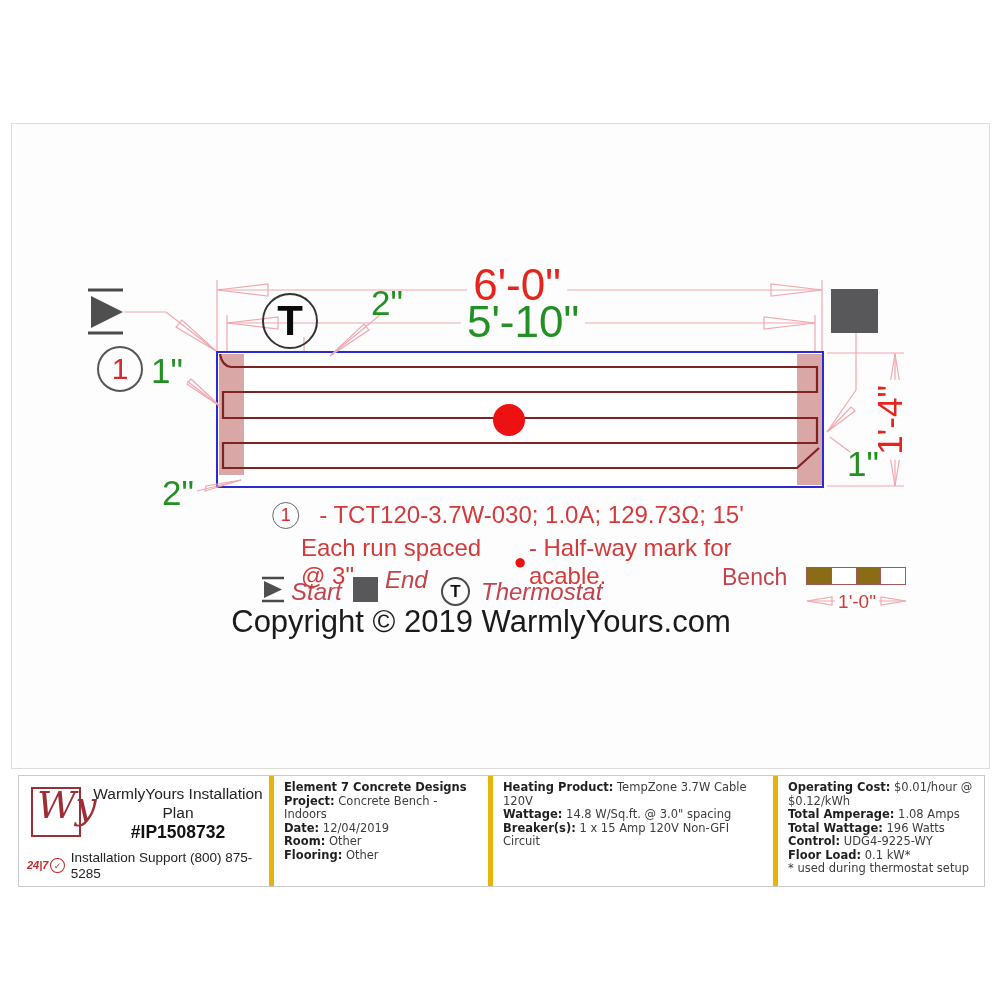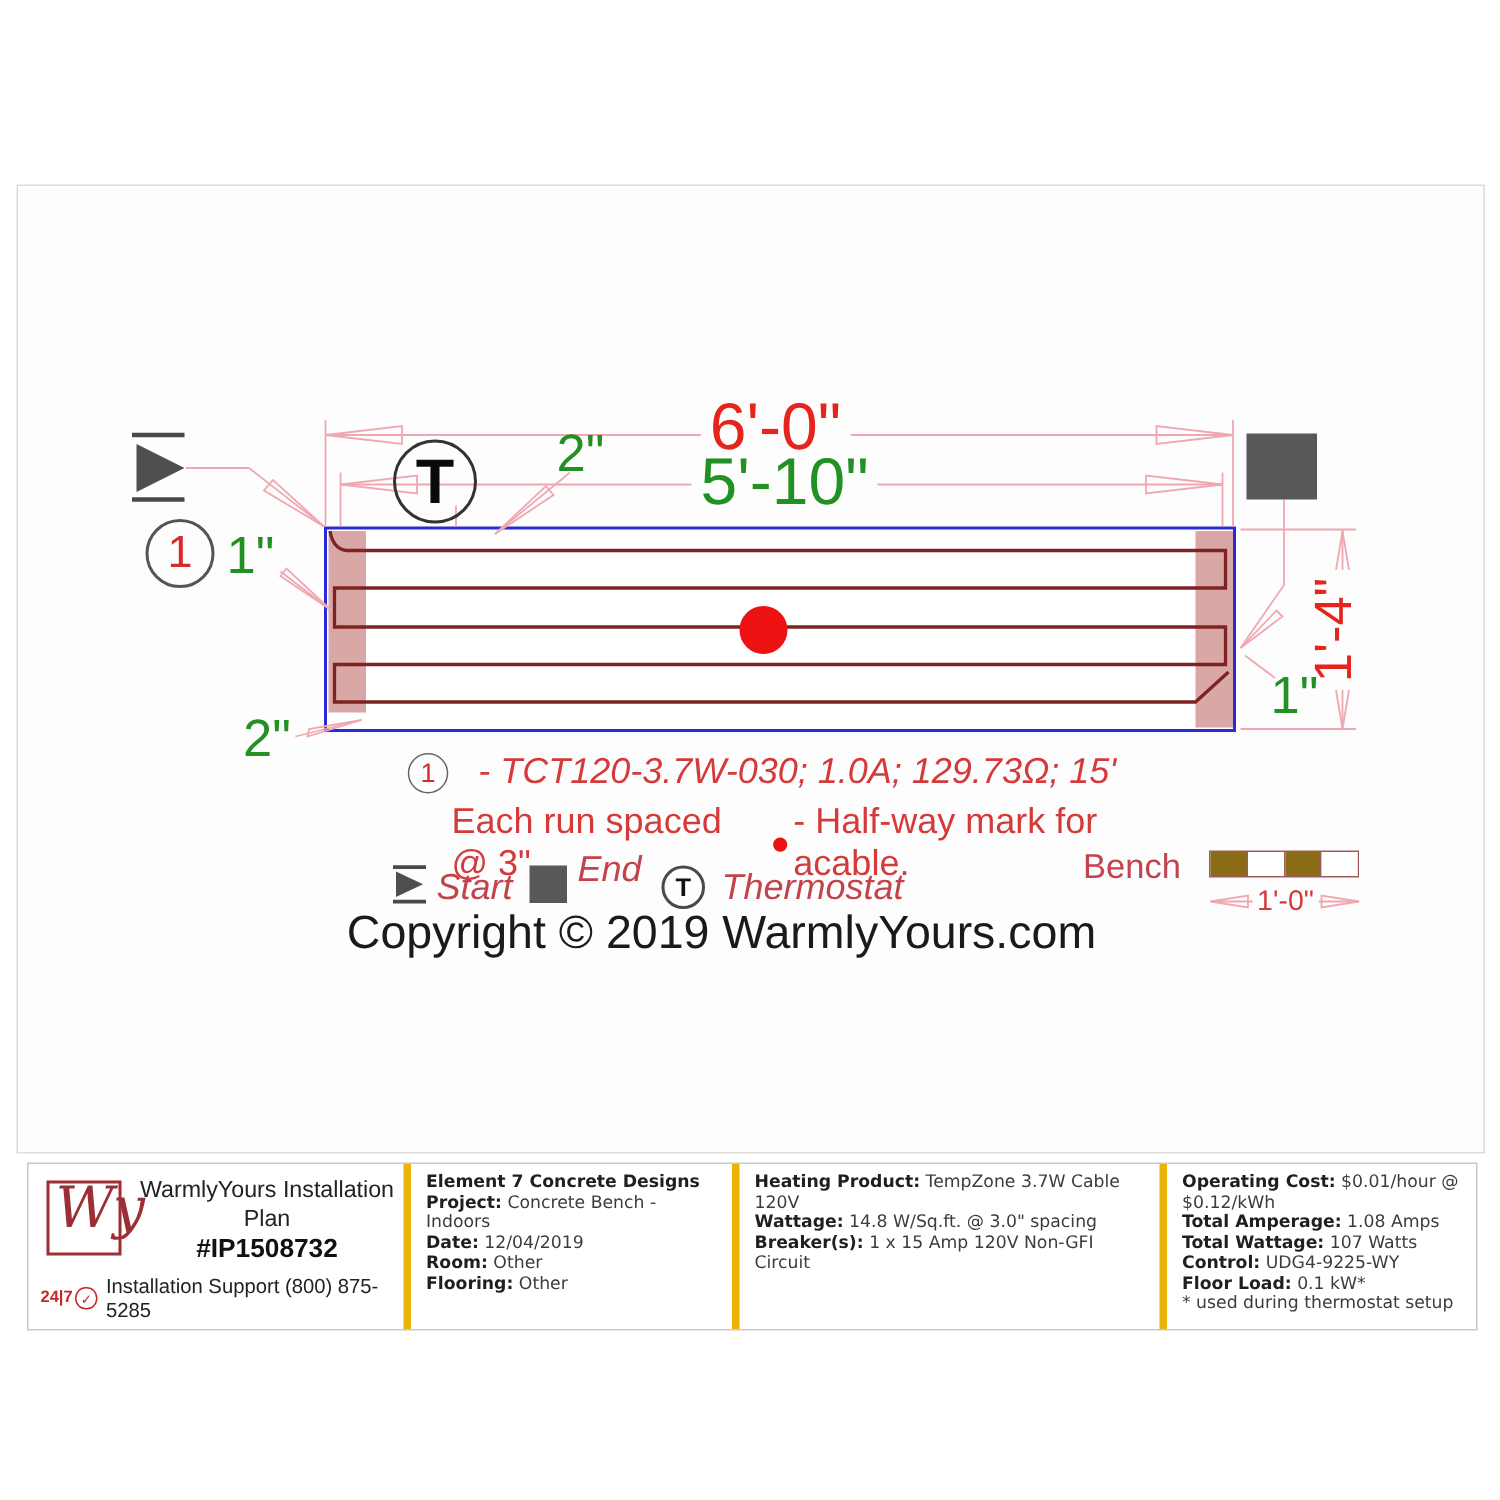--- a/index.html
+++ b/index.html
@@ -20,21 +20,21 @@
 
   .circ{position:absolute;border-radius:50%;display:flex;align-items:center;justify-content:center;background:transparent;}
   .circ-1{left:97px;top:346px;width:42px;height:42px;border:2px solid #555;}
   .circ-1 span{color:#d62b2b;font-size:30px;line-height:1;}
   .circ-T{left:262px;top:293px;width:52px;height:52px;border:2.5px solid #333;}
   .circ-T span{color:#0a0a0a;font-size:42px;font-weight:700;line-height:1;}
 
   .note{position:absolute;transform:translateX(-50%);font-size:24px;display:flex;align-items:center;}
   .note-circ{width:25px;height:25px;border:1.5px solid #666;border-radius:50%;display:inline-flex;
              align-items:center;justify-content:center;font-size:18px;color:#d62b2b;flex:0 0 auto;}
-  .note1-text{margin-left:20px;font-style:italic;}
+  .note1-text{margin-left:20px;}
   .note-dot{color:#ee1111;font-size:22px;margin:0 2px 0 8px;}
 
   .legend-item-label{position:absolute;font-size:24px;font-style:italic;}
   .legend-sym{position:absolute;}
   .end-square{width:25px;height:25px;background:#58585a;}
   .legend-circT{width:25px;height:25px;border:2px solid #4a4a4a;border-radius:50%;
                 display:flex;align-items:center;justify-content:center;}
   .legend-circT span{font-size:17px;font-weight:700;color:#111;line-height:1;}
 
   .scale-label{position:absolute;left:722px;top:566px;font-size:23px;}
@@ -65,21 +65,21 @@
 
   .logo-box{position:absolute;left:12px;top:11px;width:46px;height:46px;border:2px solid #9c2f35;}
   .logo-box span{position:absolute;left:4px;top:-4px;font-family:"DejaVu Serif",serif;
                  font-style:italic;font-size:38px;color:#9c2f35;line-height:1.1;}
   .brand-title{position:absolute;left:64px;top:8px;width:190px;text-align:center;
                font-family:"Liberation Sans",sans-serif;font-size:15.5px;color:#222;line-height:1.25;}
   .plan-number{position:absolute;left:64px;top:46px;width:190px;text-align:center;
                font-family:"Liberation Sans",sans-serif;font-size:17.5px;font-weight:700;color:#111;}
   .support{position:absolute;left:8px;top:74px;display:flex;align-items:center;
            font-family:"Liberation Sans",sans-serif;font-size:13.5px;color:#222;}
-  .sup247{color:#c22a2a;font-weight:700;font-size:11px;}
+  .sup247{color:#c22a2a;font-weight:700;font-style:italic;font-size:11px;}
   .clock{width:13px;height:13px;border:1.5px solid #c22a2a;border-radius:50%;margin:0 6px 0 2px;
          display:inline-flex;align-items:center;justify-content:center;font-size:9px;color:#c22a2a;}
 </style>
 </head>
 <body>
 
 <div class="page">
 
   <div class="frame"></div>
 
@@ -214,20 +214,20 @@
       <div class="frow"><b>Flooring:</b> <span>Other</span></div>
     </div>
     <div class="fcell c3">
       <div class="frow"><b>Heating Product:</b> <span>TempZone 3.7W Cable 120V</span></div>
       <div class="frow"><b>Wattage:</b> <span>14.8 W/Sq.ft. @ 3.0" spacing</span></div>
       <div class="frow"><b>Breaker(s):</b> <span>1 x 15 Amp 120V Non-GFI Circuit</span></div>
     </div>
     <div class="fcell c4">
       <div class="frow"><b>Operating Cost:</b> <span>$0.01/hour @ $0.12/kWh</span></div>
       <div class="frow"><b>Total Amperage:</b> <span>1.08 Amps</span></div>
-      <div class="frow"><b>Total Wattage:</b> <span>107 Watts</span></div>
+      <div class="frow"><b>Total Wattage:</b> <span>196 Watts</span></div>
       <div class="frow"><b>Control:</b> <span>UDG4-9225-WY</span></div>
       <div class="frow"><b>Floor Load:</b> <span>0.1 kW*</span></div>
       <div class="frow">* used during thermostat setup</div>
     </div>
   </div>
 
 </div>
 
 </body></html>

